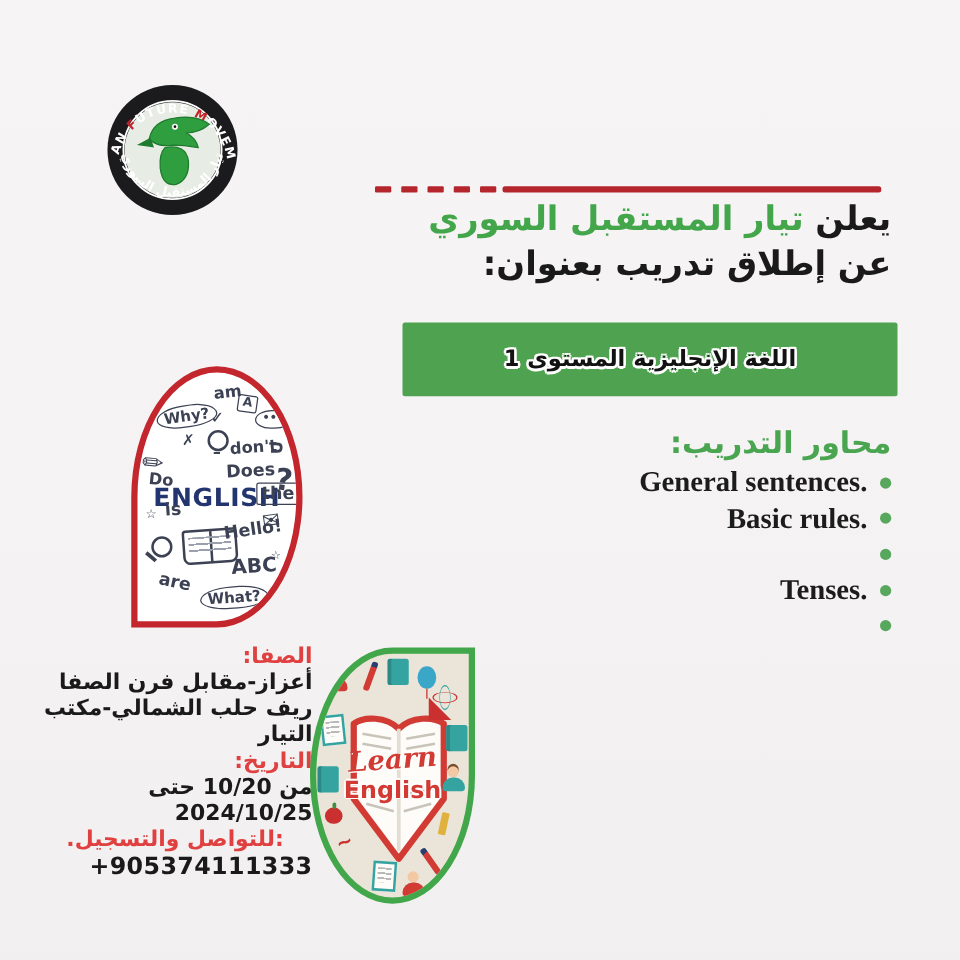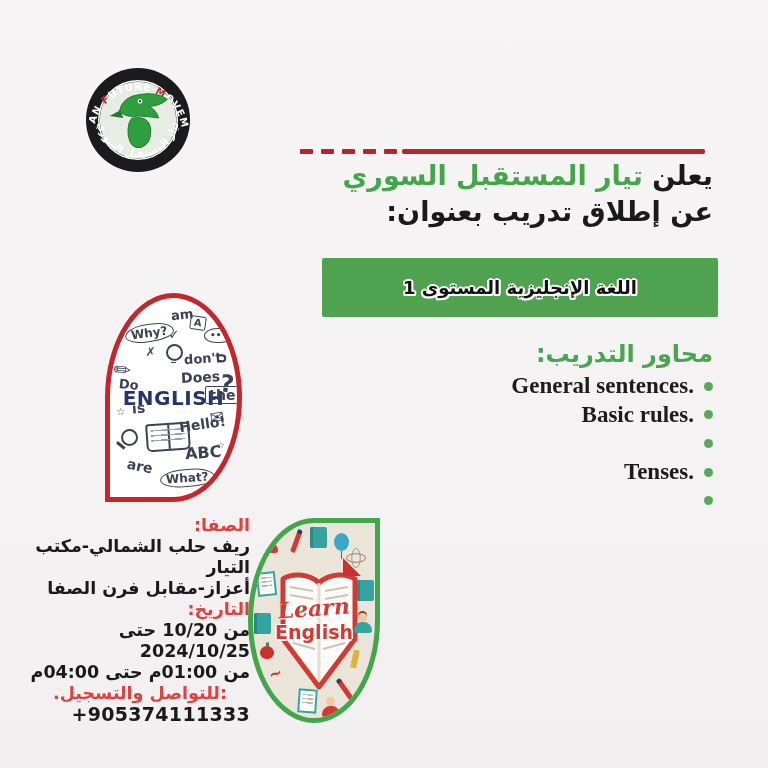--- a/index.html
+++ b/index.html
@@ -190,25 +190,24 @@
       <span class="w" style="left: 54%; top: 60%; font-size: 14px; transform: rotate(-8deg);">Hello!</span>
       <span class="w" style="left: 79%; top: 56%; font-size: 17px; transform: rotate(-8deg);">✉</span>
       <span class="w" style="left: 59%; top: 74%; font-size: 16px; transform: rotate(-4deg);">ABC</span>
       <span class="w" style="left: 84%; top: 72%; font-size: 9px; transform: rotate(0deg);">☆</span>
       <span class="w" style="left: 13%; top: 81%; font-size: 14px; transform: rotate(12deg);">are</span>
       <span class="w cloud" style="left: 39%; top: 86%; font-size: 12px; transform: rotate(-4deg);">What?</span>
     </div>
 
   <div class="details">
     <div class="lbl">الصفا:</div>
+    <div>أعزاز-مقابل فرن الصفا</div>
     <div>ريف حلب الشمالي-مكتب التيار</div>
-    <div>أعزاز-مقابل فرن الصفا</div>
     <div class="lbl">التاريخ:</div>
     <div>من 10/20 حتى 2024/10/25</div>
-    <div>من 01:00م حتى 04:00م</div>
     <div class="lbl" dir="ltr" style="text-align:center">.للتواصل والتسجيل:</div>
     <div class="phone">+905374111333</div>
   </div>
 
   <div class="learn" id="learn">
     <svg class="shield" width="84" height="124" viewBox="0 0 84 124">
       <path d="M42 14 C52 4 70 4 78 10 L78 70 L42 118 L6 70 L6 10 C14 4 32 4 42 14 Z" fill="#fdfcf8" stroke="#D23A34" stroke-width="5" stroke-linejoin="round"></path>
       <path d="M42 14 L42 112" stroke="#e4ded2" stroke-width="3"></path>
       <g stroke="#c9c4ba" stroke-width="2">
         <path d="M13 18 L36 22"></path>

